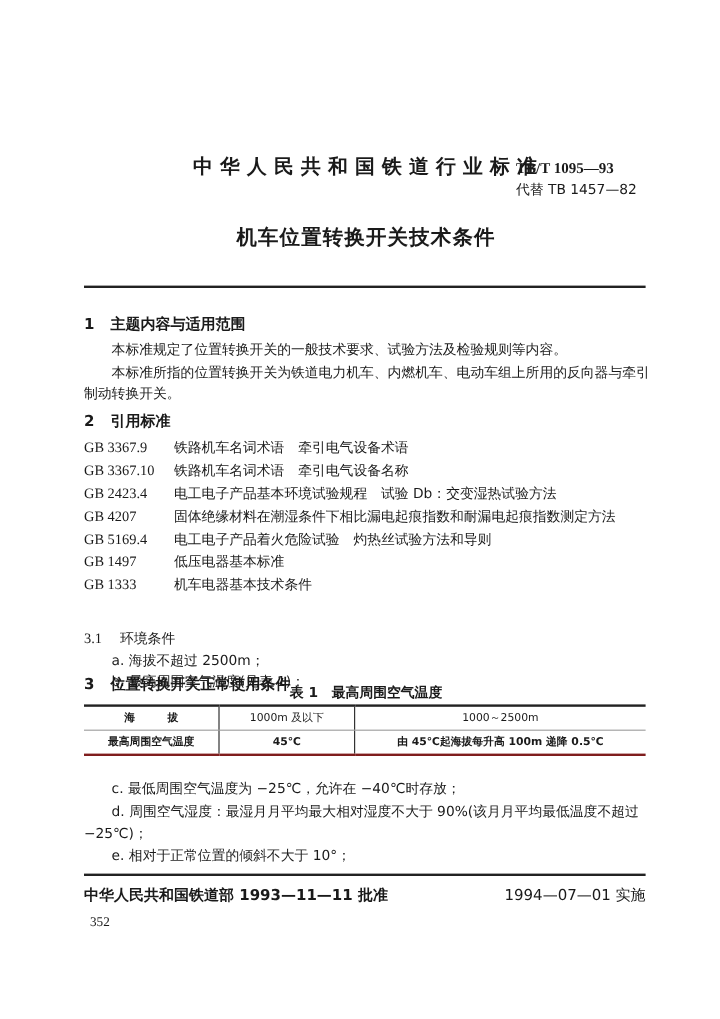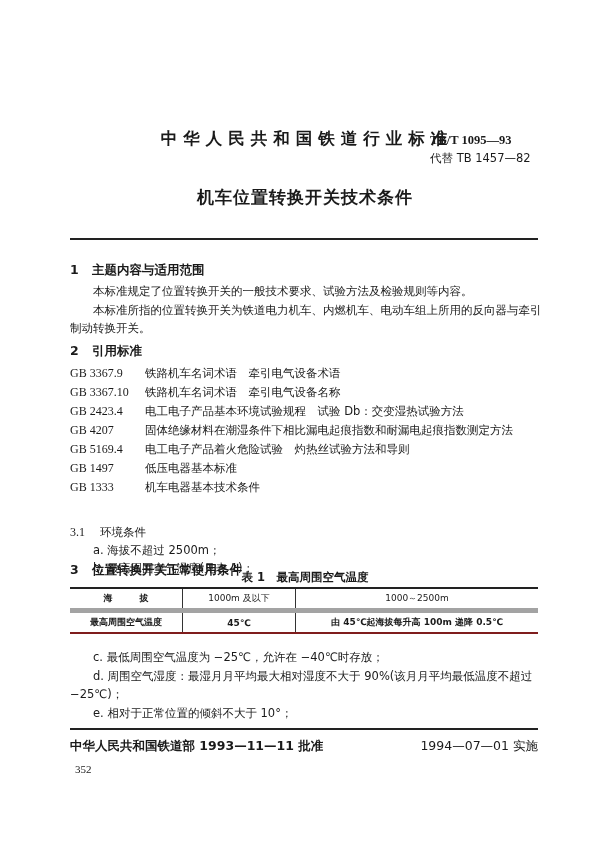--- a/index.html
+++ b/index.html
@@ -13,21 +13,21 @@
   .std-code .sub { font-weight:normal; font-family:"DejaVu Sans", sans-serif; font-size:11.5px; }
   .doc-title { left:0; width:600px; top:186px; text-align:center; font-size:17px; font-weight:bold; letter-spacing:1px; padding-left:10px; box-sizing:border-box; }
   .rule { left:70px; width:468px; height:2px; background:#222; }
   .sec-h { font-size:12.5px; font-weight:bold; }
   .sec-h .num { display:inline-block; width:22px; }
   .para { font-size:11.5px; }
   .ref-code { left:70px; font-family:"Liberation Serif", serif; font-size:12px; }
   .ref-title { left:145px; font-size:11.5px; }
   table.t1 { position:absolute; left:70px; top:587px; width:468px; border-collapse:collapse; font-size:9px; }
   table.t1 td { height:19px; text-align:center; padding:0; }
-  table.t1 tr.r1 td { border-top:2px solid #222; border-bottom:5px solid #a3a3a3; }
+  table.t1 tr.r1 td { border-top:2px solid #222; border-bottom:1px solid #a3a3a3; }
   table.t1 tr.r2 td { border-bottom:2px solid #7f1d1d; font-weight:bold; }
   table.t1 td.c1 { width:112px; border-right:1px solid #333; font-weight:bold; }
   table.t1 td.c2 { width:112px; border-right:1px solid #333; font-weight:normal; }
   .footer-left { left:70px; top:738px; font-size:12.5px; font-weight:bold; }
   .footer-right { right:62px; top:738px; font-size:12.5px; }
   .page-num { left:75px; top:763px; font-size:11px; font-family:"Liberation Serif", serif; }
 </style>
 </head>
 <body>
 

